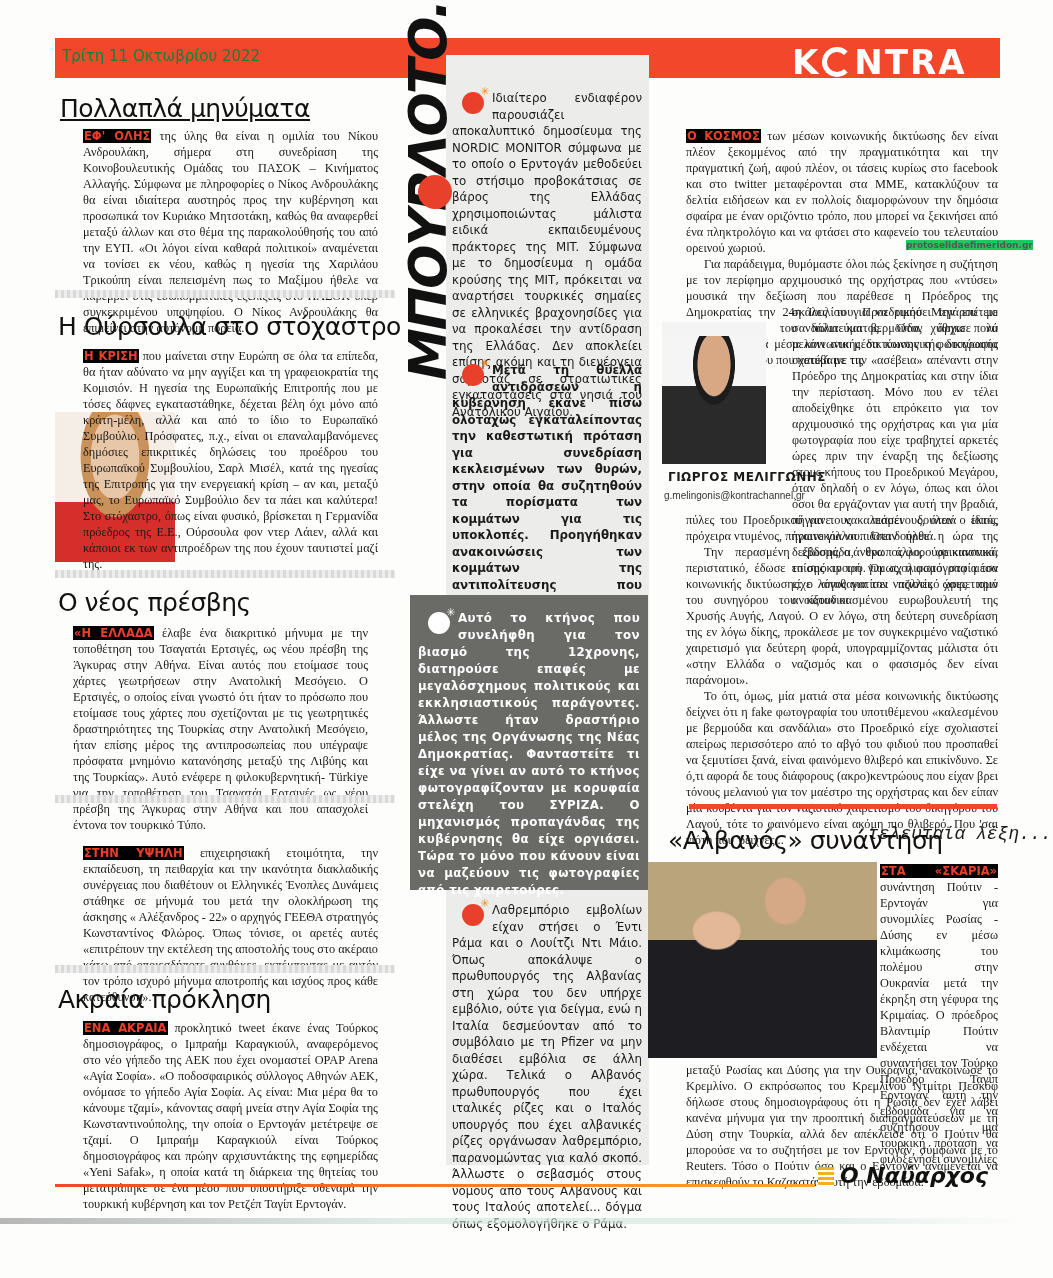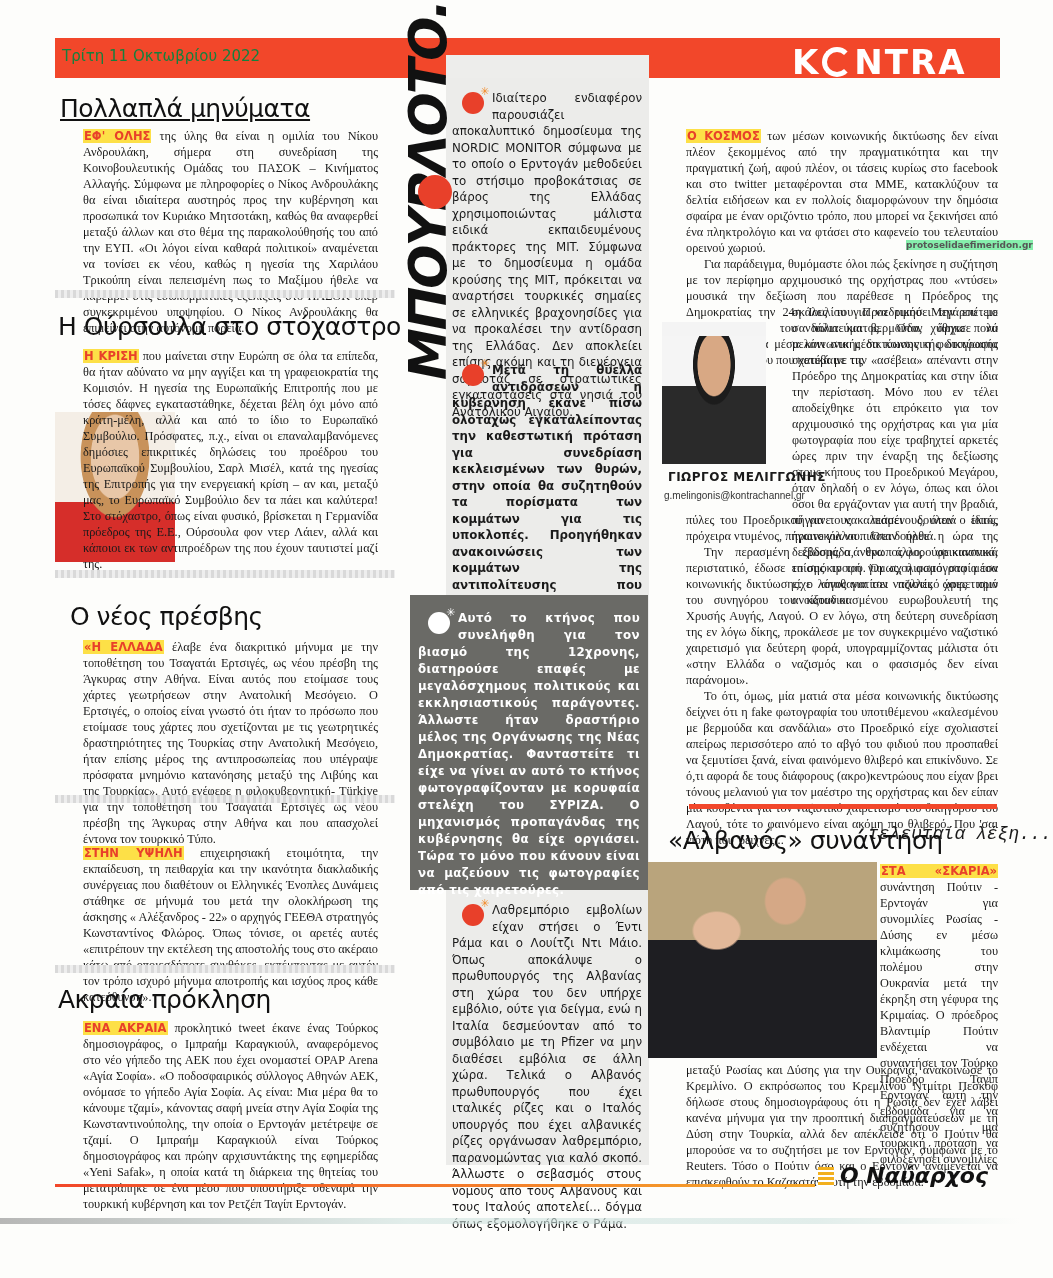--- a/index.html
+++ b/index.html
@@ -8,39 +8,39 @@
   .topbar { position: absolute; left: 55px; top: 38px; width: 945px; height: 40px; background: #f2472a; }
   .date { position: absolute; left: 62px; top: 47px; color: #15803d; font-family: "DejaVu Sans", sans-serif; font-size: 15px; }
   .gray-col { position: absolute; left: 446px; top: 55px; width: 203px; height: 1110px; background: #ececea; }
   .gray-top { position: absolute; left: 446px; top: 55px; width: 203px; height: 23px; background: #ededeb; }
   .logo { position: absolute; left: 792px; top: 42px; font-family: "DejaVu Sans", sans-serif; font-weight: bold; font-size: 34px; color: #fff; letter-spacing: 2px; }
   .logo .o { display: inline-block; width: 30px; height: 30px; border: 5px solid #fff; border-right-color: transparent; border-radius: 50%; vertical-align: middle; margin: 0 2px; position: relative; top: -3px; }
   .vert-title { position: absolute; left: 398px; top: 380px; transform: rotate(-90deg); transform-origin: left top; font-family: "DejaVu Sans", sans-serif; font-weight: bold; font-style: italic; font-size: 52px; color: #111; white-space: nowrap; letter-spacing: -2px; }
   .bomb-big { position: absolute; left: 418px; top: 175px; width: 34px; height: 34px; border-radius: 50%; background: #e8402a; }
   h2 { font-family: "DejaVu Sans", sans-serif; font-weight: normal; font-size: 25px; color: #111; letter-spacing: -0.5px; position: absolute; white-space: nowrap; }
   .body { position: absolute; font-size: 12.3px; line-height: 16px; text-align: justify; }
-  .kicker { color: #e8402a; font-family: "DejaVu Sans", sans-serif; font-weight: bold; font-size: 11.5px; background: #fde047; padding: 0 1px; }
+  .kicker { color: #e8402a; font-family: "DejaVu Sans", sans-serif; font-weight: bold; font-size: 11.5px; background: #000000; padding: 0 1px; }
   .sep { position: absolute; height: 8px; background: repeating-linear-gradient(90deg,#d9d9d9 0 3px,#eee 3px 6px); }
   .photo { position: absolute; }
   .sans-body { position: absolute; font-family: "DejaVu Sans", sans-serif; font-size: 11.8px; line-height: 16.5px; text-align: justify; color: #1a1a1a; }
   .bomb { display: inline-block; width: 22px; height: 22px; border-radius: 50%; background: #e8402a; float: left; margin: 2px 8px 0 10px; position: relative; }
   .bomb::after { content: "✳"; position: absolute; left: 18px; top: -8px; font-size: 11px; color: #f28b2a; }
   .bomb.white { background: #fff; }
   .bomb.white::after { color: #fff; }
   .dark-box { position: absolute; left: 410px; top: 595px; width: 238px; height: 295px; background: #6a6a66; }
   .dark-text { position: absolute; left: 418px; top: 610px; width: 222px; color: #fff; font-family: "DejaVu Sans", sans-serif; font-weight: bold; font-size: 11.8px; line-height: 17px; text-align: justify; letter-spacing: 0.4px; }
   .bold-sans { font-weight: bold; }
   .author-name { position: absolute; left: 668px; top: 470px; font-family: "DejaVu Sans", sans-serif; font-weight: bold; font-size: 12px; letter-spacing: 0.5px; }
   .author-email { position: absolute; left: 664px; top: 490px; font-family: "Liberation Sans", sans-serif; font-size: 10px; color: #333; }
   .signoff { position: absolute; left: 868px; top: 824px; font-family: Liberation Mono, monospace; font-style: italic; font-size: 18px; }
   .redline { position: absolute; left: 689px; top: 804px; width: 308px; height: 5px; background: #f2472a; }
   .bottomline { position: absolute; left: 55px; top: 1184px; width: 760px; height: 3px; background: linear-gradient(90deg,#f2472a,#f5a82a); }
   .navarchos { position: absolute; left: 840px; top: 1163px; font-family: "DejaVu Sans", sans-serif; font-weight: bold; font-style: italic; font-size: 22px; color: #111; }
   .navicon { position: absolute; left: 818px; top: 1167px; width: 16px; height: 20px; background: repeating-linear-gradient(180deg,#f2b01e 0 3px,#fff 3px 5px); }
-  .watermark { position: absolute; left: 906px; top: 240px; font-family: "DejaVu Sans", sans-serif; font-weight: bold; font-size: 9px; color: #555; background: #86efac; }
+  .watermark { position: absolute; left: 906px; top: 240px; font-family: "DejaVu Sans", sans-serif; font-weight: bold; font-size: 9px; color: #555; background: #22c55e; }
   .bottom-smear { position: absolute; left: 0; top: 1218px; width: 1020px; height: 6px; background: linear-gradient(90deg,#888,#cfe3df 40%,#cfe3df 80%,#fdfdfb); opacity: 0.6; }
 </style>
 </head>
 <body>
 
 <div class="page">
 
   <div class="gray-col"></div>
   <div class="topbar"></div>
   <div class="gray-top"></div>
@@ -58,22 +58,22 @@
   <div class="sep" style="left:55px; top:290px; width:340px;"></div>
 
   <h2 style="left:58px; top:312px;">Η Ούρσουλα στο στόχαστρο</h2>
   <div class="photo" style="left:55px; top:412px; width:120px; height:150px; background: radial-gradient(ellipse at 50% 30%, #e8c7a8 0 28%, #c8925a 29% 40%, transparent 41%), linear-gradient(180deg,#f4eee6 0 60%,#d62e2a 60%);"></div>
   <div class="body" style="left:83px; top:348px; width:295px;">
     <span class="kicker">Η ΚΡΙΣΗ</span>
     <span>που μαίνεται στην Ευρώπη σε όλα τα επίπεδα, θα ήταν αδύνατο να μην αγγίξει και τη γραφειοκρατία της Κομισιόν. Η ηγεσία της Ευρωπαϊκής Επιτροπής που με τόσες δάφνες εγκαταστάθηκε, δέχεται βέλη όχι μόνο από κράτη-μέλη, αλλά και από το ίδιο το Ευρωπαϊκό Συμβούλιο. Πρόσφατες, π.χ., είναι οι επαναλαμβανόμενες δημόσιες επικριτικές δηλώσεις του προέδρου του Ευρωπαϊκού Συμβουλίου, Σαρλ Μισέλ, κατά της ηγεσίας της Επιτροπής για την ενεργειακή κρίση – αν και, μεταξύ μας, το Ευρωπαϊκό Συμβούλιο δεν τα πάει και καλύτερα! Στο στόχαστρο, όπως είναι φυσικό, βρίσκεται η Γερμανίδα πρόεδρος της Ε.Ε., Ούρσουλα φον ντερ Λάιεν, αλλά και κάποιοι εκ των αντιπροέδρων της που έχουν ταυτιστεί μαζί της.</span>
   </div>
   <div class="sep" style="left:55px; top:570px; width:340px;"></div>
 
-  <h2 style="left:70px; top:588px;margin-top:14px;">Ο νέος πρέσβης</h2>
-  <div class="body" style="left:83px; top:625px; width:295px;margin-top:14px;">
+  <h2 style="left:58px; top:588px;">Ο νέος πρέσβης</h2>
+  <div class="body" style="left:73px; top:625px; width:295px;">
     <span class="kicker">«Η ΕΛΛΑΔΑ</span>
     <span>έλαβε ένα διακριτικό μήνυμα με την τοποθέτηση του Τσαγατάι Ερτσιγές, ως νέου πρέσβη της Άγκυρας στην Αθήνα. Είναι αυτός που ετοίμασε τους χάρτες γεωτρήσεων στην Ανατολική Μεσόγειο. Ο Ερτσιγές, ο οποίος είναι γνωστό ότι ήταν το πρόσωπο που ετοίμασε τους χάρτες που σχετίζονται με τις γεωτρητικές δραστηριότητες της Τουρκίας στην Ανατολική Μεσόγειο, ήταν επίσης μέρος της αντιπροσωπείας που υπέγραψε πρόσφατα μνημόνιο κατανόησης μεταξύ της Λιβύης και της Τουρκίας». Αυτό ενέφερε η φιλοκυβερνητική- Türkiye για την τοποθέτηση του Τσαγατάι Ερτσιγές ως νέου πρέσβη της Άγκυρας στην Αθήνα και που απασχολεί έντονα τον τουρκικό Τύπο.</span>
   </div>
   <div class="sep" style="left:55px; top:795px; width:340px;"></div>
 
   <div class="body" style="left:83px; top:845px; width:295px;">
     <span class="kicker">ΣΤΗΝ ΥΨΗΛΗ</span>
     <span>επιχειρησιακή ετοιμότητα, την εκπαίδευση, τη πειθαρχία και την ικανότητα διακλαδικής συνέργειας που διαθέτουν οι Ελληνικές Ένοπλες Δυνάμεις στάθηκε σε μήνυμά του μετά την ολοκλήρωση της άσκησης « Αλέξανδρος - 22» ο αρχηγός ΓΕΕΘΑ στρατηγός Κωνσταντίνος Φλώρος. Όπως τόνισε, οι αρετές αυτές «επιτρέπουν την εκτέλεση της αποστολής τους στο ακέραιο κάτω από οποιεσδήποτε συνθήκες, εκπέμποντας με αυτόν τον τρόπο ισχυρό μήνυμα αποτροπής και ισχύος προς κάθε κατεύθυνση».</span>
   </div>
   <div class="sep" style="left:55px; top:965px; width:340px;"></div>

